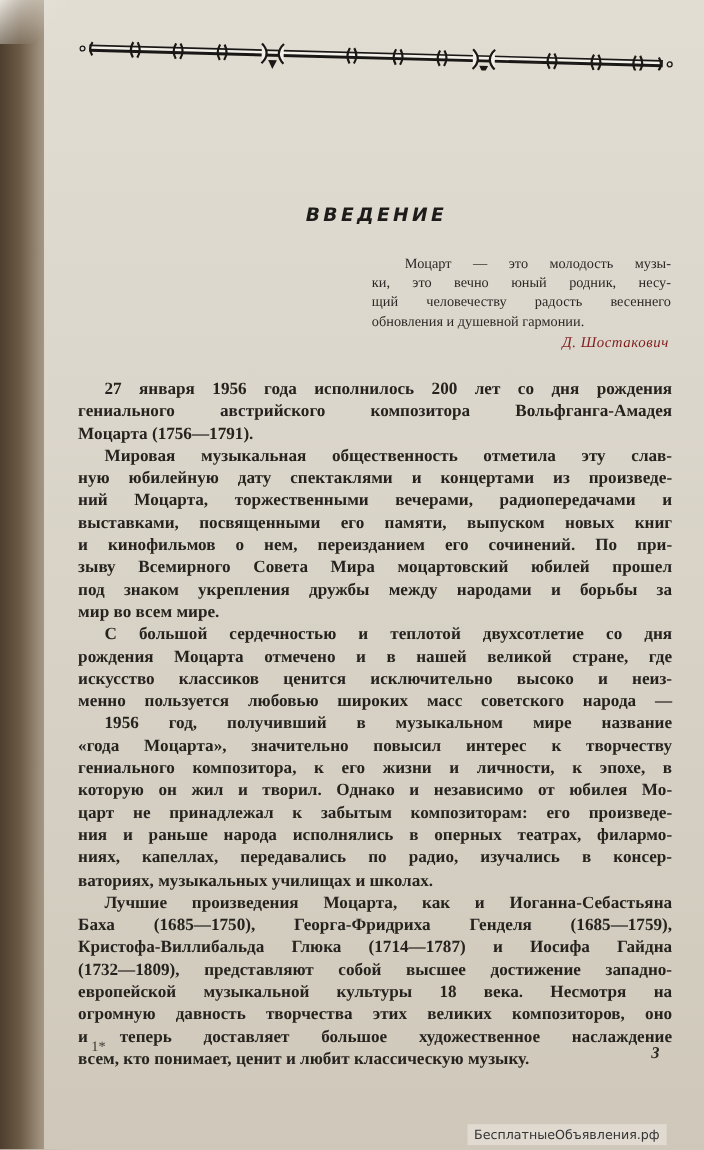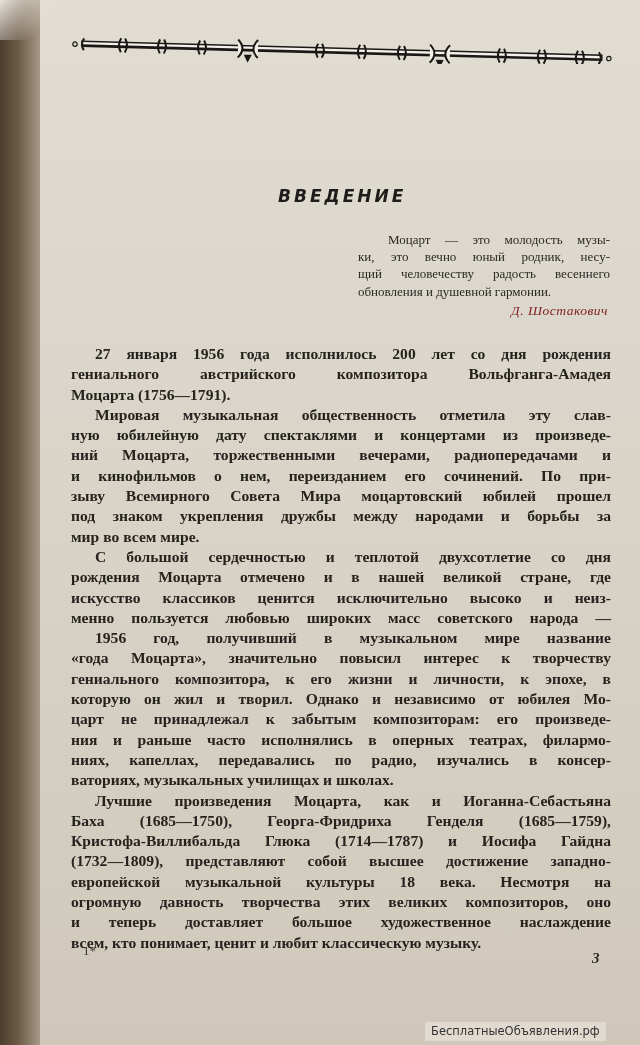--- a/index.html
+++ b/index.html
@@ -26,21 +26,21 @@
     .title {
       position: absolute; left: 278px; top: 186px;
       font-family: "DejaVu Sans", sans-serif; font-weight: bold;
       font-size: 17px; letter-spacing: 3px; color: #1e1c1a; font-style: italic;
     }
     .epigraph {
       position: absolute; left: 338px; top: 231px; width: 272px;
       font-size: 13px; line-height: 17.2px; color: #2a2725;
       text-align: justify; text-align-last: justify;
     }
-    .epigraph .line { display: block; margin-left: 20px; }
+    .epigraph .line { display: block; }
     .epigraph .line.first { padding-left: 30px; }
     .epigraph .line.last { text-align-last: left; }
     .epigraph-author {
       position: absolute; right: 32px; top: 303px;
       font-style: italic; font-size: 13.5px; color: #7f1d1d; letter-spacing: 0.5px;
     }
     .body-text {
       position: absolute; left: 71px; top: 344px; width: 540px;
       font-size: 15.6px; line-height: 20.3px; color: #26231f;
     }
@@ -113,34 +113,35 @@
 </div>
 <div class="epigraph-author">Д. Шостакович</div>
 
 <div class="body-text">
   <span class="line indent">27 января 1956 года исполнилось 200 лет со дня рождения</span>
   <span class="line">гениального австрийского композитора Вольфганга-Амадея</span>
   <span class="line end">Моцарта (1756—1791).</span>
   <span class="line indent">Мировая музыкальная общественность отметила эту слав-</span>
   <span class="line">ную юбилейную дату спектаклями и концертами из произведе-</span>
   <span class="line">ний Моцарта, торжественными вечерами, радиопередачами и</span>
+  <span class="line">выставками, посвященными его памяти, выпуском новых книг</span>
   <span class="line">и кинофильмов о нем, переизданием его сочинений. По при-</span>
   <span class="line">зыву Всемирного Совета Мира моцартовский юбилей прошел</span>
   <span class="line">под знаком укрепления дружбы между народами и борьбы за</span>
   <span class="line end">мир во всем мире.</span>
   <span class="line indent">С большой сердечностью и теплотой двухсотлетие со дня</span>
   <span class="line">рождения Моцарта отмечено и в нашей великой стране, где</span>
   <span class="line">искусство классиков ценится исключительно высоко и неиз-</span>
   <span class="line">менно пользуется любовью широких масс советского народа —</span>
   <span class="line indent">1956 год, получивший в музыкальном мире название</span>
   <span class="line">«года Моцарта», значительно повысил интерес к творчеству</span>
   <span class="line">гениального композитора, к его жизни и личности, к эпохе, в</span>
   <span class="line">которую он жил и творил. Однако и независимо от юбилея Мо-</span>
   <span class="line">царт не принадлежал к забытым композиторам: его произведе-</span>
-  <span class="line">ния и раньше часто исполнялись в оперных театрах, филармо-</span>
+  <span class="line">ния и раньше народа исполнялись в оперных театрах, филармо-</span>
   <span class="line">ниях, капеллах, передавались по радио, изучались в консер-</span>
   <span class="line end">ваториях, музыкальных училищах и школах.</span>
   <span class="line indent">Лучшие произведения Моцарта, как и Иоганна-Себастьяна</span>
   <span class="line">Баха (1685—1750), Георга-Фридриха Генделя (1685—1759),</span>
   <span class="line">Кристофа-Виллибальда Глюка (1714—1787) и Иосифа Гайдна</span>
   <span class="line">(1732—1809), представляют собой высшее достижение западно-</span>
   <span class="line">европейской музыкальной культуры 18 века. Несмотря на</span>
   <span class="line">огромную давность творчества этих великих композиторов, оно</span>
   <span class="line">и теперь доставляет большое художественное наслаждение</span>
   <span class="line end">всем, кто понимает, ценит и любит классическую музыку.</span>

